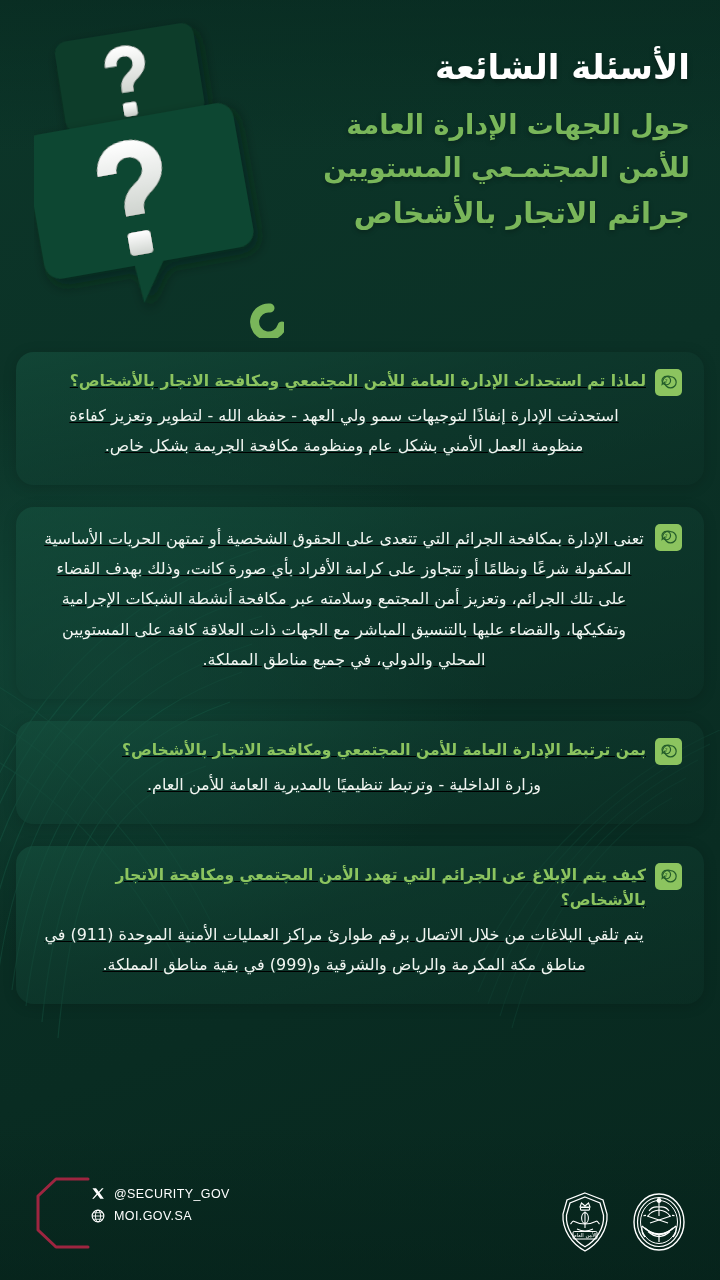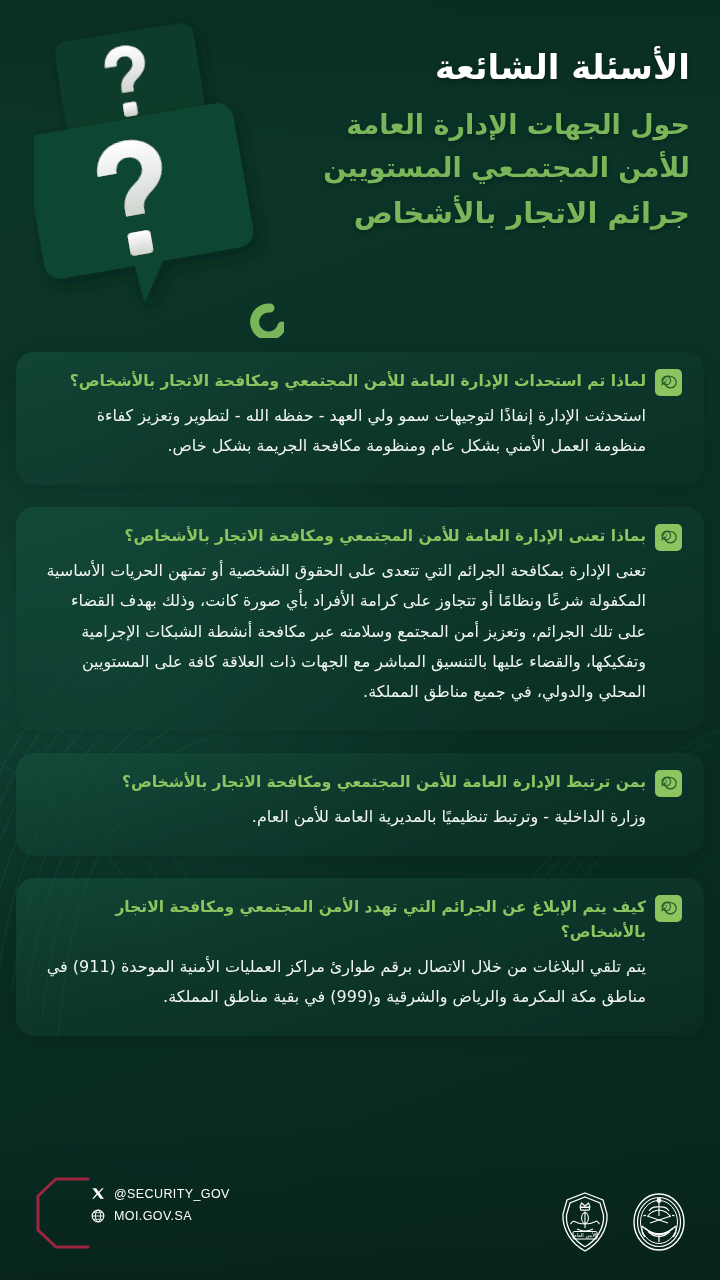--- a/index.html
+++ b/index.html
@@ -13,20 +13,21 @@
   #poster {
     position: relative;
     width: 720px;
     height: 1280px;
     overflow: hidden;
     background: #0c3328;
     background-image:
       radial-gradient(ellipse 560px 420px at 14% 52%, rgba(22,86,68,0.55) 0%, rgba(12,51,40,0) 70%),
       linear-gradient(160deg, #0c3629 0%, #0b3126 38%, #092c22 72%, #08271e 100%);
     direction: rtl;
+    text-decoration: underline;
   }
 
   
   .bg-arcs {
     position: absolute;
     left: -120px;
     top: 520px;
     width: 430px;
     height: 560px;
     pointer-events: none;
@@ -129,21 +130,21 @@
     line-height: 1.62;
     margin: 0 0 7px 0;
     text-align: right;
   }
   .a-text {
     color: #f2f6f2;
     font-size: 16px;
     font-weight: 400;
     line-height: 1.88;
     margin: 0;
-    text-align: right;
+    text-align: center;
   }
 
   
   .footer {
     position: absolute;
     left: 0;
     right: 0;
     bottom: 0;
     height: 132px;
   }
@@ -301,21 +302,20 @@
     </div>
 
     <div class="card">
       <span class="q-badge">
         <svg viewBox="0 0 24 24" xmlns="http://www.w3.org/2000/svg">
           <path d="M14.5,4.5 a7.2,7.2 0 1 1 -7.2,7.2 l-3.3,2.6 l0.7,-4.2 a7.2,7.2 0 0 1 9.8,-5.6 z" fill="none" stroke="#235c2a" stroke-width="1.5"></path>
           <circle cx="9.2" cy="9.6" r="5.4" fill="none" stroke="#235c2a" stroke-width="1.5"></circle>
           <text x="9.2" y="12.4" font-size="7" text-anchor="middle" fill="#235c2a" font-family="DejaVu Sans, sans-serif">?</text>
         </svg>
       </span>
-      <p class="q-text">بماذا تعنى الإدارة العامة للأمن المجتمعي ومكافحة الاتجار بالأشخاص؟</p>
       <p class="a-text">تعنى الإدارة بمكافحة الجرائم التي تتعدى على الحقوق الشخصية أو تمتهن الحريات الأساسية المكفولة شرعًا ونظامًا أو تتجاوز على كرامة الأفراد بأي صورة كانت، وذلك بهدف القضاء على تلك الجرائم، وتعزيز أمن المجتمع وسلامته عبر مكافحة أنشطة الشبكات الإجرامية وتفكيكها، والقضاء عليها بالتنسيق المباشر مع الجهات ذات العلاقة كافة على المستويين المحلي والدولي، في جميع مناطق المملكة.</p>
     </div>
 
     <div class="card">
       <span class="q-badge">
         <svg viewBox="0 0 24 24" xmlns="http://www.w3.org/2000/svg">
           <path d="M14.5,4.5 a7.2,7.2 0 1 1 -7.2,7.2 l-3.3,2.6 l0.7,-4.2 a7.2,7.2 0 0 1 9.8,-5.6 z" fill="none" stroke="#235c2a" stroke-width="1.5"></path>
           <circle cx="9.2" cy="9.6" r="5.4" fill="none" stroke="#235c2a" stroke-width="1.5"></circle>
           <text x="9.2" y="12.4" font-size="7" text-anchor="middle" fill="#235c2a" font-family="DejaVu Sans, sans-serif">?</text>
         </svg>

